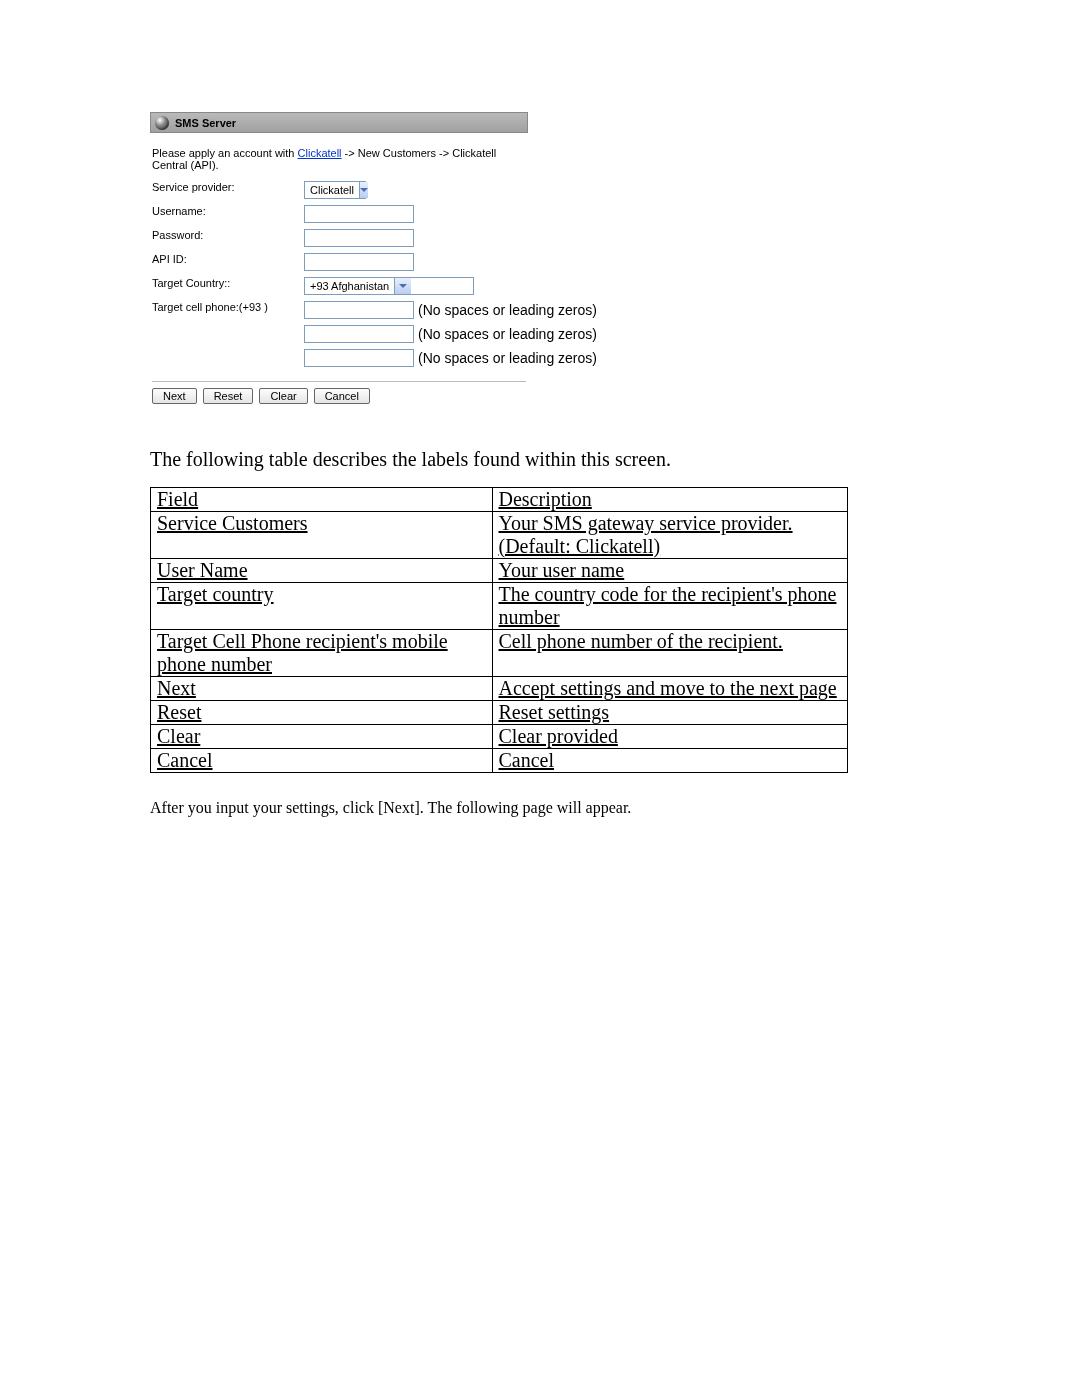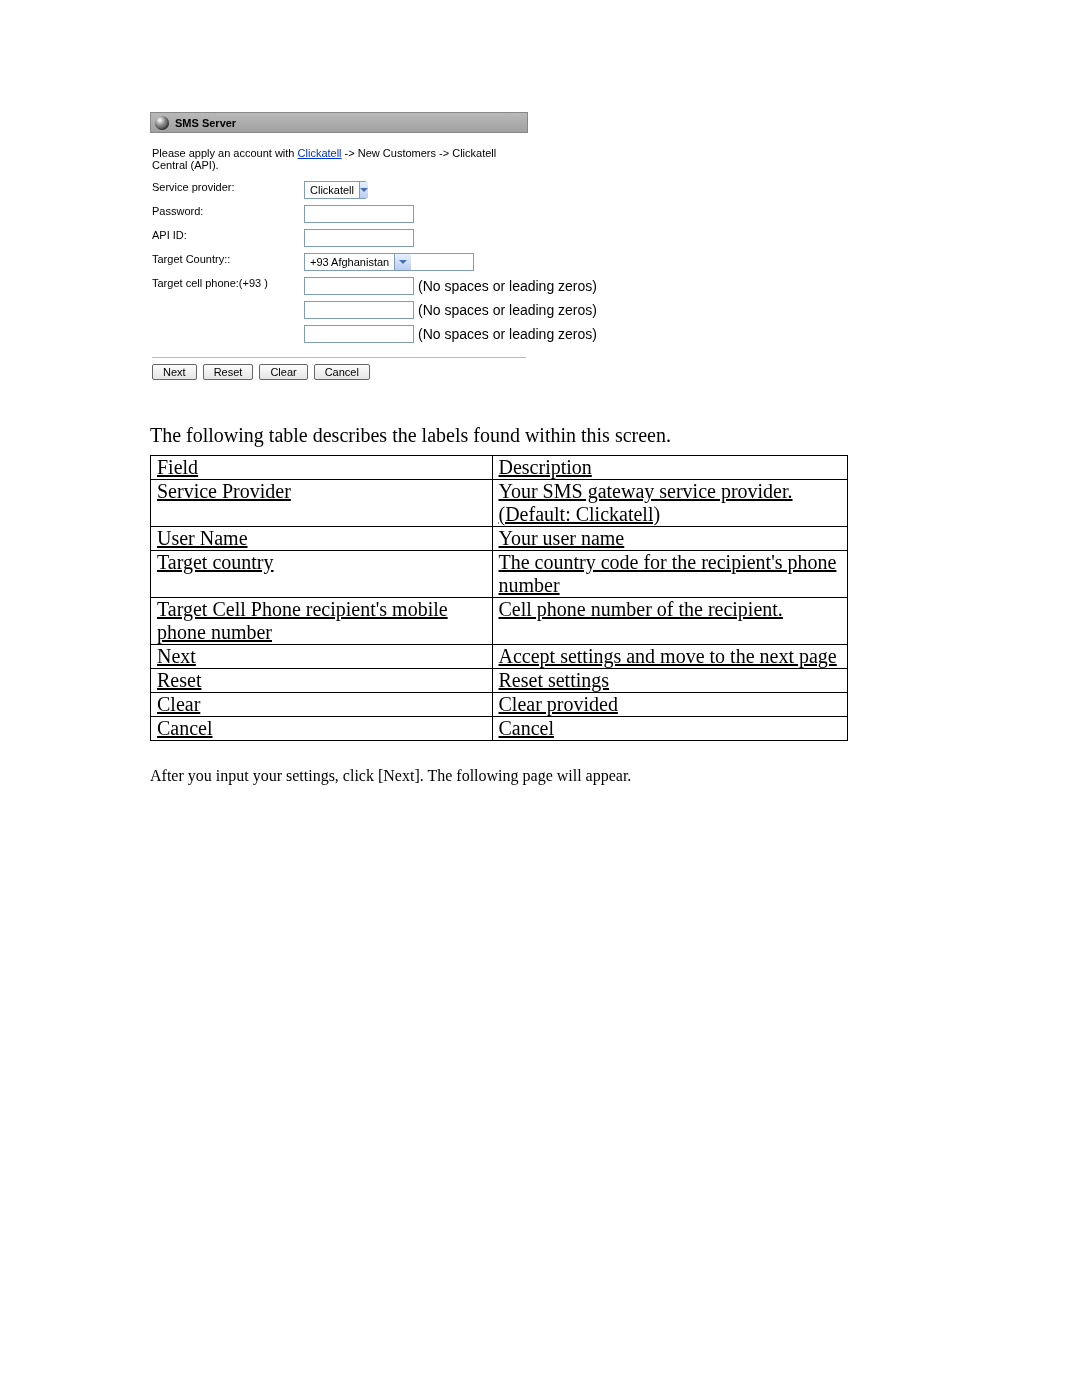--- a/index.html
+++ b/index.html
@@ -121,21 +121,21 @@
     border: 1px solid #666;
     background: linear-gradient(to bottom, #fdfdfd, #e5e5e5);
     font-size: 11px;
     padding: 1px 10px;
     border-radius: 2px;
     cursor: pointer;
   }
   .intro-line {
     font-family: "Times New Roman", Times, serif;
     font-size: 20px;
-    margin: 44px 0 8px 0;
+    margin: 44px 0 16px 0;
   }
   .desc-table {
     border-collapse: collapse;
     width: 698px;
     font-family: "Times New Roman", Times, serif;
     font-size: 20px;
     text-decoration: underline;
   }
   .desc-table th, .desc-table td {
     border: 1px solid #000;
@@ -169,20 +169,26 @@
       <div class="form-row">
         <div class="form-label">Service provider:</div>
         <div class="form-control-cell">
           <div class="select provider">
             <div class="select-text">Clickatell</div>
             <div class="select-btn"></div>
           </div>
         </div>
       </div>
 
+      <div class="form-row">
+        <div class="form-label">Username:</div>
+        <div class="form-control-cell">
+          <div class="text-input"></div>
+        </div>
+      </div>
 
       <div class="form-row">
         <div class="form-label">Password:</div>
         <div class="form-control-cell">
           <div class="text-input"></div>
         </div>
       </div>
 
       <div class="form-row">
         <div class="form-label">API ID:</div>
@@ -242,21 +248,21 @@
       <col style="width:356px">
     </colgroup>
     <thead>
       <tr>
         <th>Field</th>
         <th>Description</th>
       </tr>
     </thead>
     <tbody>
       <tr>
-        <td>Service Provider</td>
+        <td>Service Customers</td>
         <td>Your SMS gateway service provider. (Default: Clickatell)</td>
       </tr>
       <tr>
         <td>User Name</td>
         <td>Your user name</td>
       </tr>
       <tr>
         <td>Target country</td>
         <td>The country code for the recipient's phone number</td>
       </tr>

